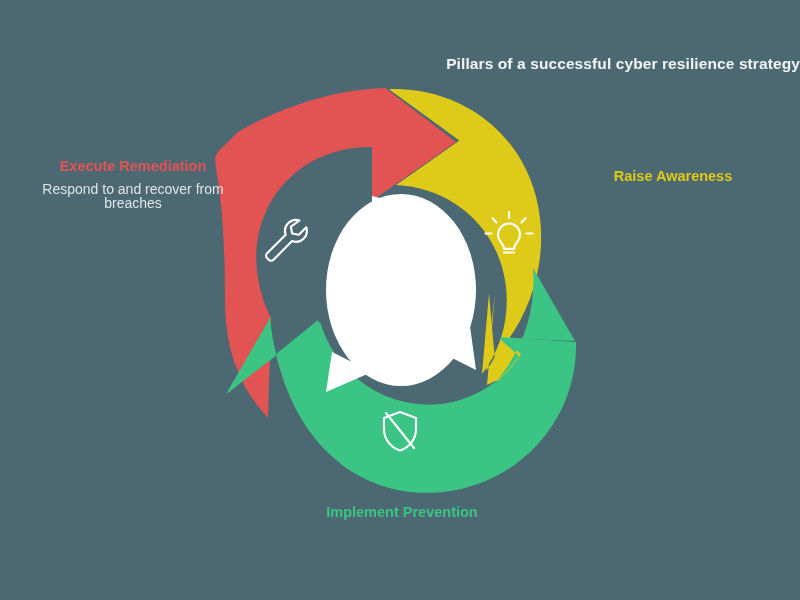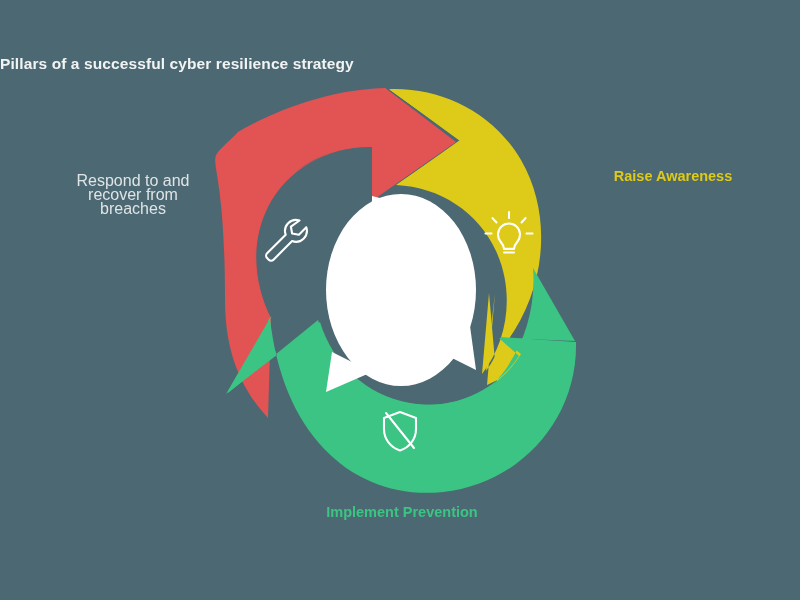--- a/index.html
+++ b/index.html
@@ -18,43 +18,43 @@
     position: absolute;
     inset: 0;
     width: 800px;
     height: 600px;
   }
   .page-title {
     position: absolute;
     top: 54px;
     left: 0;
     width: 800px;
-    text-align: left;
+    text-align: right;
     color: #f2f4f4;
     font-size: 15.5px;
     font-weight: bold;
     letter-spacing: 0.1px;
     line-height: 20px;
   }
   .callout {
     position: absolute;
     text-align: center;
   }
   .callout-title {
     font-size: 14.5px;
     font-weight: bold;
     line-height: 17px;
     margin: 0 0 7px 0;
   }
   .callout-desc {
-    font-size: 16px;
+    font-size: 14px;
     font-weight: normal;
     line-height: 14px;
     color: #dfe5e7;
-    margin: 16px;
+    margin: 0;
   }
   #callout-remediation {
     left: 38px;
     top: 158px;
     width: 190px;
   }
   #callout-remediation .callout-title { color: #e25353; }
   #callout-awareness {
     left: 578px;
     top: 168px;
@@ -178,20 +178,21 @@
       </g>
     </g>
 
     <ellipse cx="401" cy="290" rx="75" ry="96" fill="#ffffff"></ellipse>
     <path fill="#ffffff" d="M 372 196 L 372 240 L 420 208 Z"></path>
     <path fill="#ffffff" d="M 470 326 L 476 370 L 432 348 Z"></path>
     <path fill="#ffffff" d="M 332 352 L 326 392 L 372 372 Z"></path>
   </svg>
 
   <div class="callout" id="callout-remediation">
+    <div class="callout-title">Execute Remediation</div>
     <div class="callout-desc">Respond to and recover from breaches</div>
   </div>
 
   <div class="callout" id="callout-awareness">
     <div class="callout-title">Raise Awareness</div>
   </div>
 
   <div class="callout" id="callout-prevention">
     <div class="callout-title">Implement Prevention</div>
   </div>

